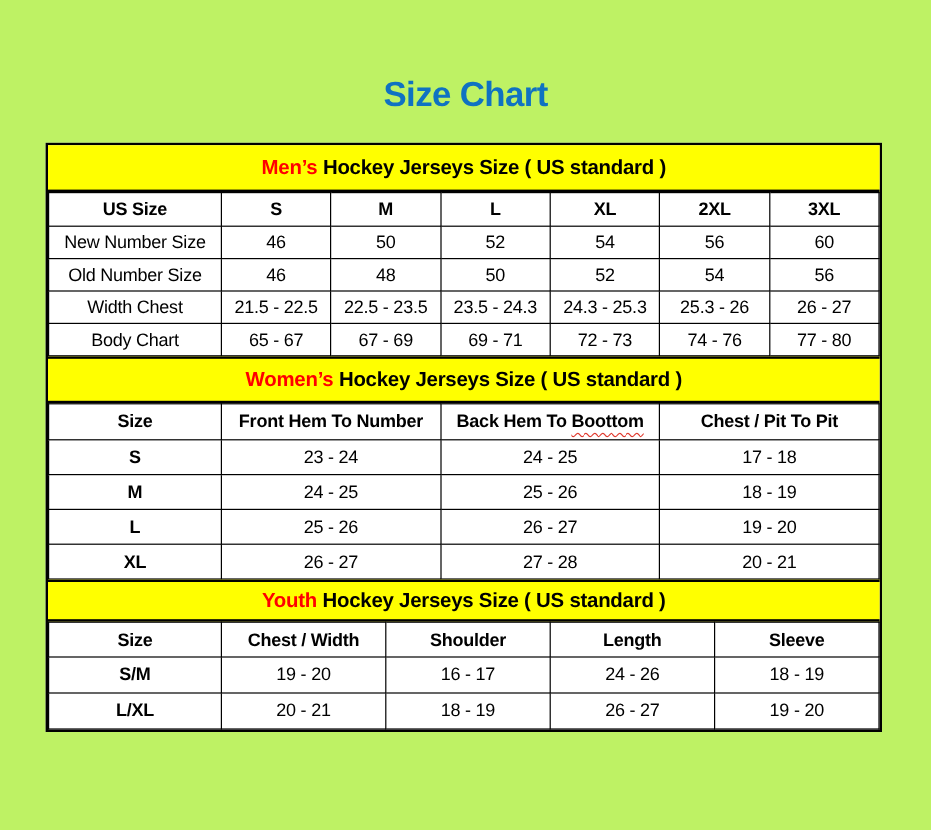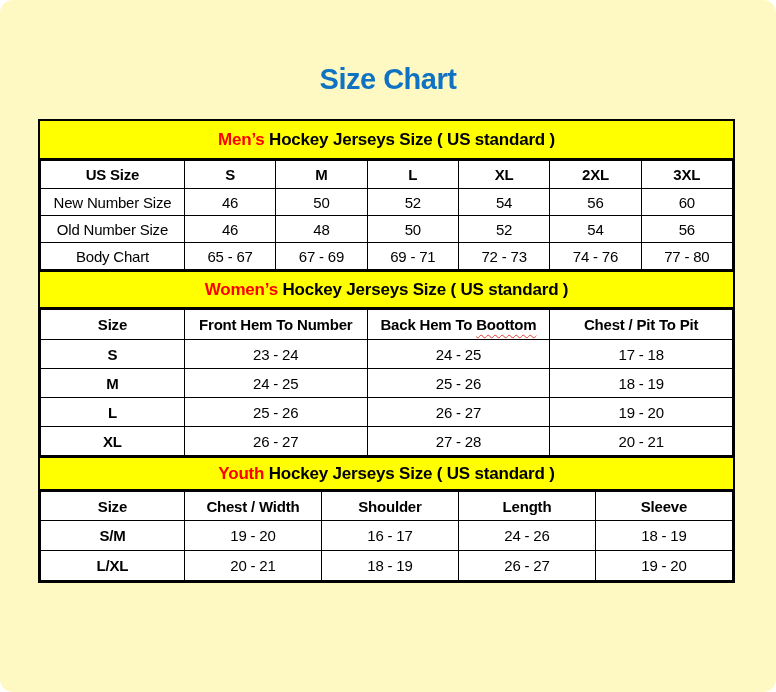--- a/index.html
+++ b/index.html
@@ -4,21 +4,21 @@
 <style>
   * { box-sizing: border-box; }
   html, body { margin: 0; padding: 0; background: #ffffff; }
   body {
     width: 776px; height: 692px;
     font-family: "Liberation Sans", sans-serif;
     color: #000;
     position: relative;
     overflow: hidden;
   }
-  .page { position: relative; width: 776px; height: 692px; background: #fef9c3; border-radius: 13px; }
+  .page { position: relative; width: 776px; height: 692px; background: #bef264; }
 
   .page-title {
     position: absolute;
     top: 63px; left: 0; width: 100%;
     text-align: center;
     font-size: 29px;
     font-weight: bold;
     letter-spacing: -0.5px;
     color: #0f72c2;
   }
@@ -120,20 +120,29 @@
             <td class="cell">60</td>
           </tr>
           <tr>
             <td class="row-label">Old Number Size</td>
             <td class="cell">46</td>
             <td class="cell">48</td>
             <td class="cell">50</td>
             <td class="cell">52</td>
             <td class="cell">54</td>
             <td class="cell">56</td>
+          </tr>
+          <tr>
+            <td class="row-label">Width Chest</td>
+            <td class="cell">21.5 - 22.5</td>
+            <td class="cell">22.5 - 23.5</td>
+            <td class="cell">23.5 - 24.3</td>
+            <td class="cell">24.3 - 25.3</td>
+            <td class="cell">25.3 - 26</td>
+            <td class="cell">26 - 27</td>
           </tr>
           <tr>
             <td class="row-label">Body Chart</td>
             <td class="cell">65 - 67</td>
             <td class="cell">67 - 69</td>
             <td class="cell">69 - 71</td>
             <td class="cell">72 - 73</td>
             <td class="cell">74 - 76</td>
             <td class="cell">77 - 80</td>
           </tr>

